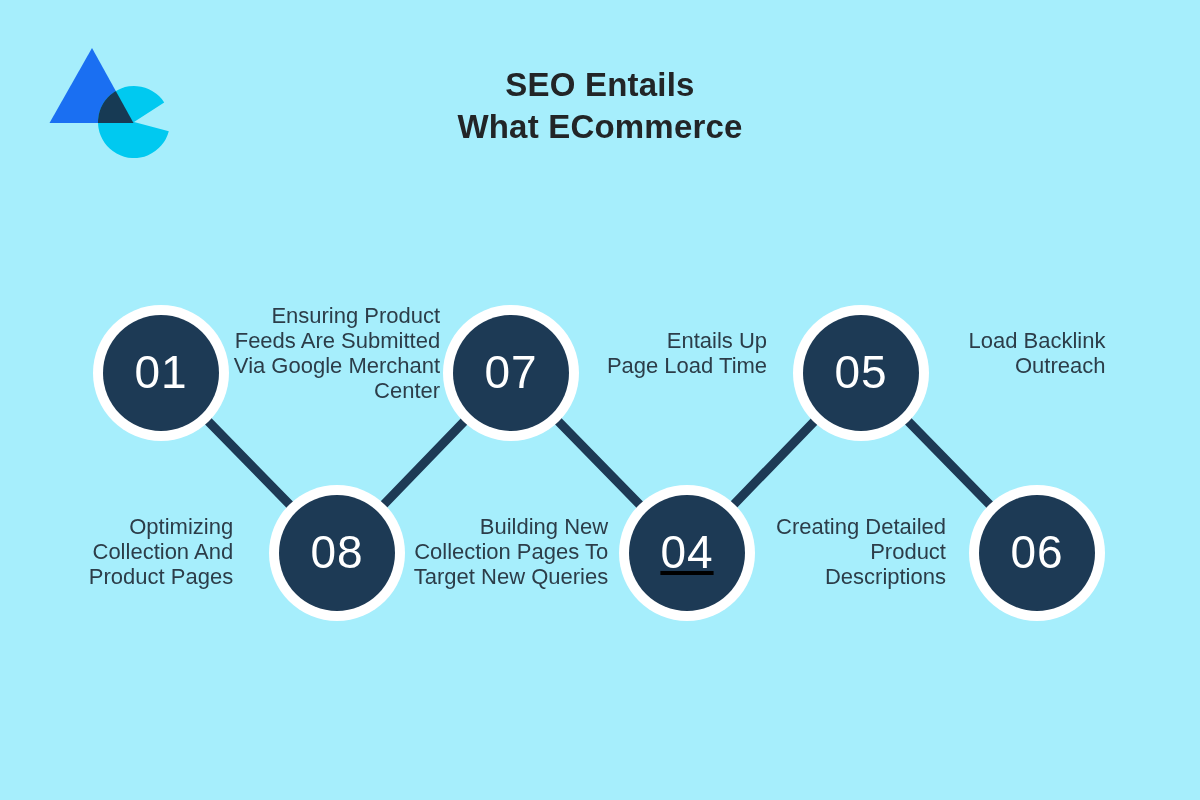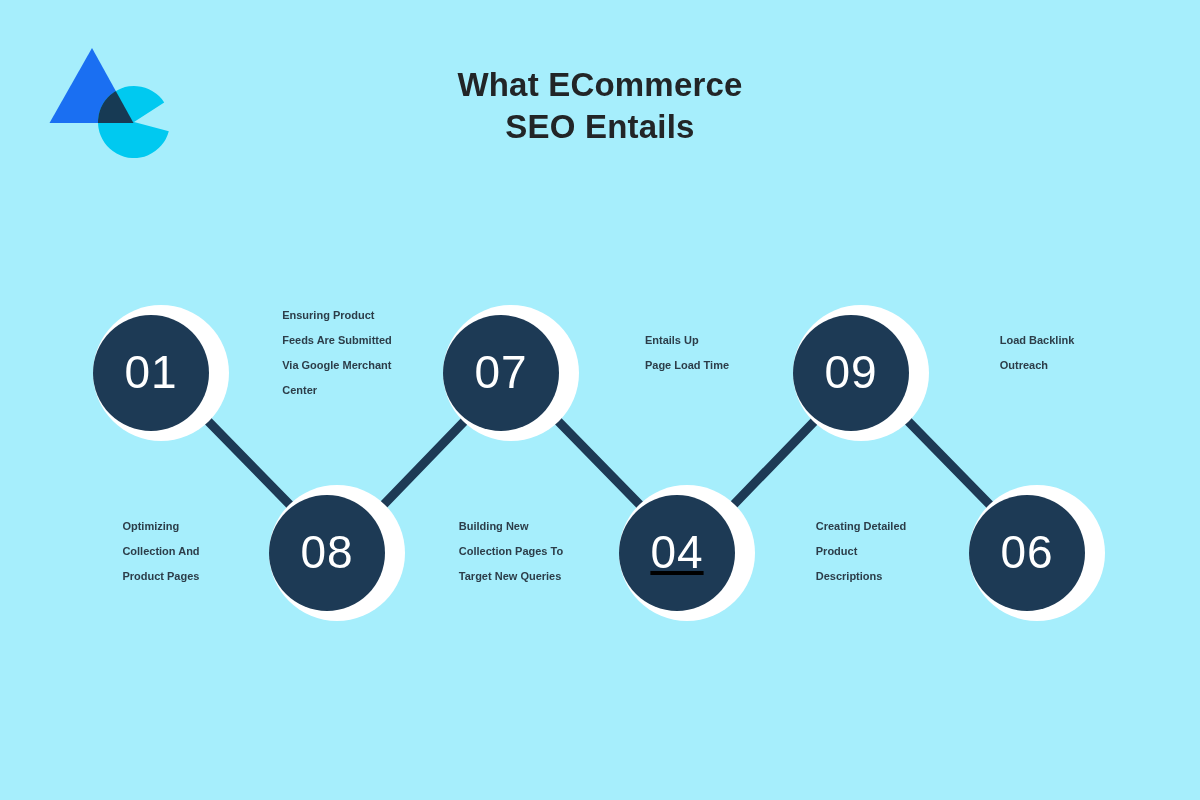--- a/index.html
+++ b/index.html
@@ -39,43 +39,43 @@
     width:126px;height:116px;
   }
   .connector-svg{
     position:absolute;left:0;top:0;width:1200px;height:800px;
   }
   .step-circle{
     position:absolute;
     width:136px;height:136px;
     border-radius:50%;
     background:var(--circle_ring);
-    display:flex;align-items:center;justify-content:flex-start;
+    display:flex;align-items:center;justify-content:center;
   }
   .step-circle-inner{
     width:116px;height:116px;
     border-radius:50%;
     background:var(--circle_fill);
     display:flex;align-items:center;justify-content:center;
   }
   .step-number{
     color:var(--number_text);
     font-size:46px;
     font-weight:400;
     letter-spacing:1px;
     line-height:1;
     padding-bottom:2px;
   }
   .step-label{
     position:absolute;
     width:230px;height:130px;
     display:flex;align-items:center;justify-content:center;
-    text-align:left;
-    font-size:11px;
-    font-weight:700;
+    text-align:right;
+    font-size:22px;
+    font-weight:400;
     line-height:25px;
     color:var(--label_text);
     white-space:pre-line;
   }
 </style>
 </head>
 <body>
 
 <div class="board">
 
@@ -84,22 +84,22 @@
       <clipPath id="triClip">
         <path d="M92 48 L49.5 123 L133.5 123 Z"></path>
       </clipPath>
     </defs>
     <path d="M92 48 L49.5 123 L133.5 123 Z" fill="#1a6ff2"></path>
     <path d="M134 122 L164.2 102.4 A36 36 0 1 0 168.8 131.3 Z" fill="#00c9f0"></path>
     <path d="M134 122 L164.2 102.4 A36 36 0 1 0 168.8 131.3 Z" clip-path="url(#triClip)" fill="#173a54"></path>
   </svg>
 
   <div class="title">
+    <div>SEO Entails</div>
     <div>What ECommerce</div>
-    <div>SEO Entails</div>
   </div>
 
   <svg class="connector-svg" viewBox="0 0 1200 800" xmlns="http://www.w3.org/2000/svg">
       <polyline points="161,373 337,553 511,373 687,553 861,373 1037,553" fill="none" stroke-width="9" stroke="#1d3a55"></polyline>
     </svg>
 
 <div class="step-circle" style="left: 93px; top: 305px;">
       <div class="step-circle-inner">
         <span class="step-number">01</span>
       </div>
@@ -126,21 +126,21 @@
 Target New Queries</div>
     <div class="step-circle" style="left: 619px; top: 485px; text-decoration: underline;">
       <div class="step-circle-inner">
         <span class="step-number">04</span>
       </div>
     </div>
     <div class="step-label" style="left: 572px; top: 288px;">Entails Up
 Page Load Time</div>
     <div class="step-circle" style="left: 793px; top: 305px;">
       <div class="step-circle-inner">
-        <span class="step-number">09</span>
+        <span class="step-number">05</span>
       </div>
     </div>
     <div class="step-label" style="left: 746px; top: 486px;">Creating Detailed
 Product
 Descriptions</div>
     <div class="step-circle" style="left: 969px; top: 485px;">
       <div class="step-circle-inner">
         <span class="step-number">06</span>
       </div>
     </div>

